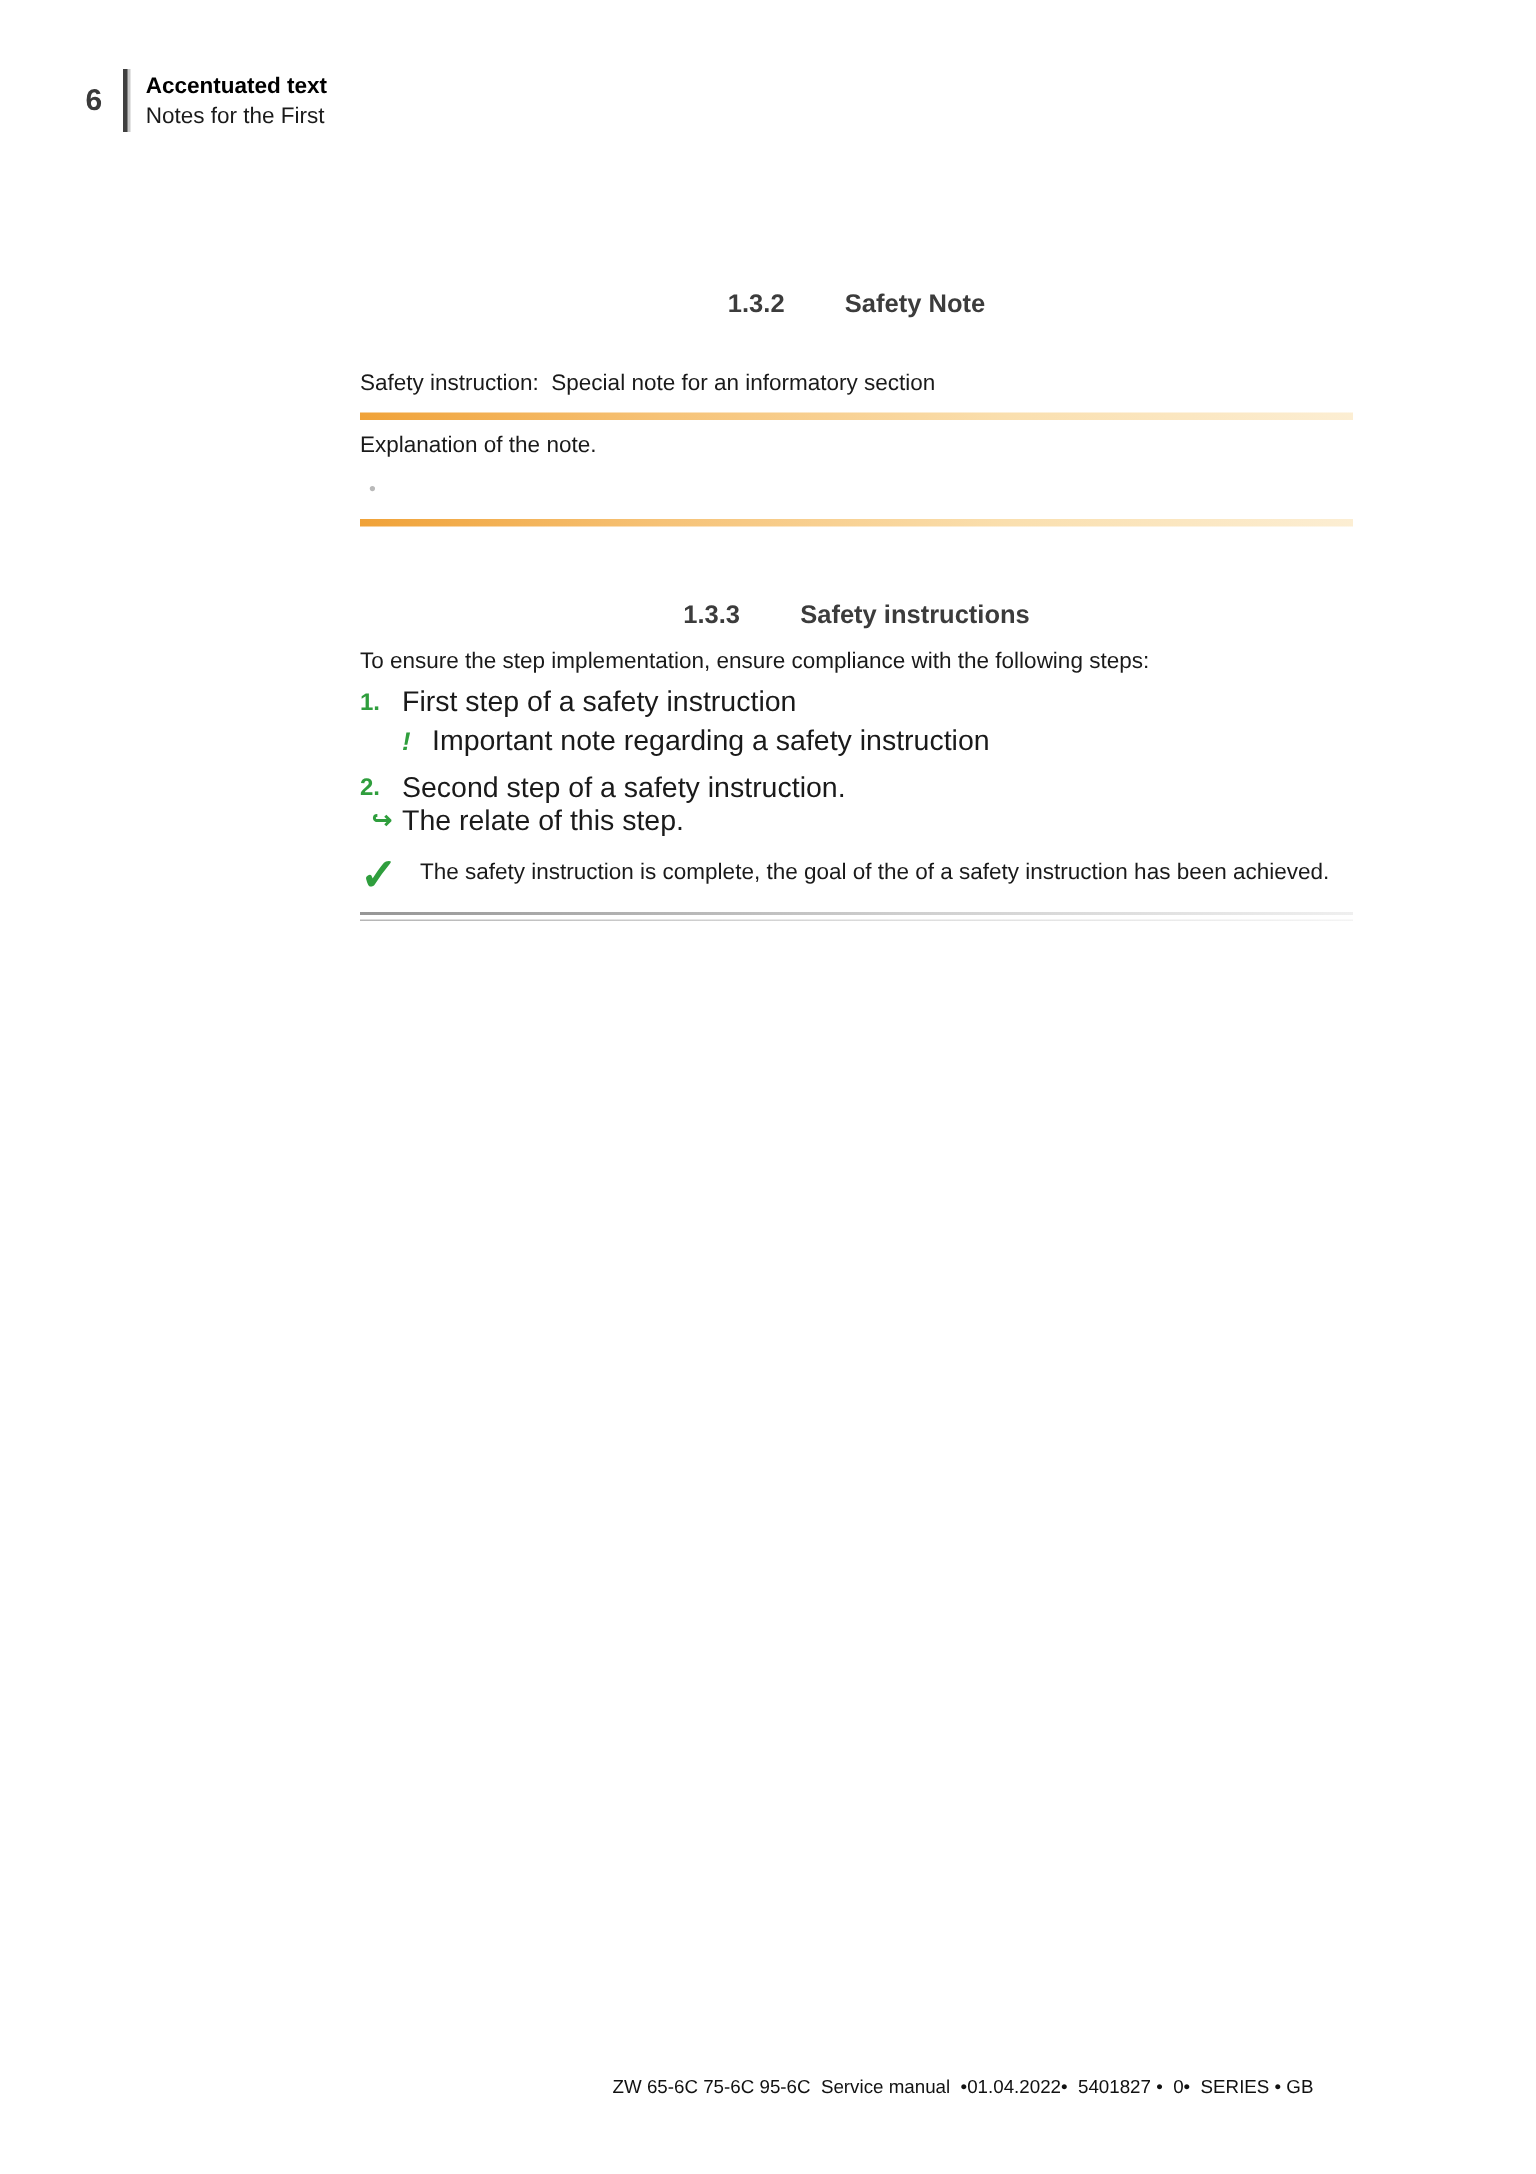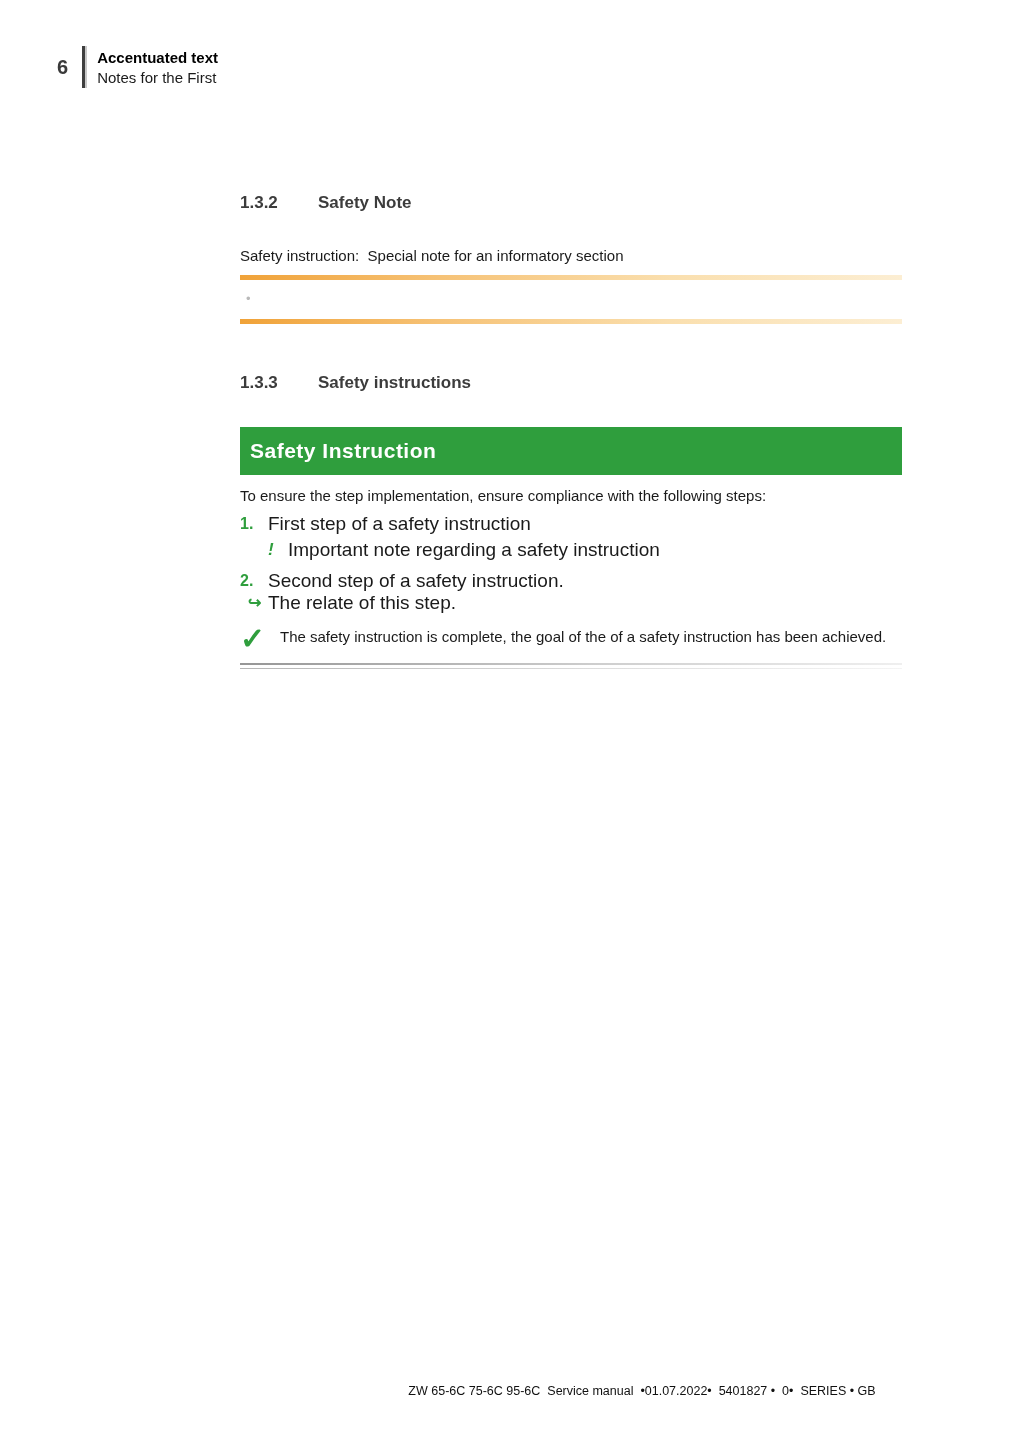--- a/index.html
+++ b/index.html
@@ -30,20 +30,21 @@
   .header-title { font-weight: bold; color: #000000; }
   .header-subtitle { color: #1a1a1a; }
 
   
   .main { position: absolute; left: 240px; top: 0; width: 662px; }
 
   .sec-heading {
     display: flex;
     font-size: 17px; font-weight: bold; color: var(--heading, #3c3c3c);
     line-height: 20px;
+    justify-content: center;
   }
   .sec-num { width: 78px; flex: 0 0 78px; }
 
   .body-text { font-size: 15px; line-height: 20px; color: #1a1a1a; }
 
   .heading-1 { margin-top: 193px; }
   .intro-1  { margin-top: 33px; }
 
   .orange-rule {
     height: 5px; margin-top: 9px;
@@ -130,35 +131,33 @@
 
   <div class="sec-heading heading-1">
     <span class="sec-num">1.3.2</span>
     <span class="sec-title">Safety Note</span>
   </div>
 
   <p class="body-text intro-1 pre">Safety instruction:  Special note for an informatory section</p>
 
   <div class="orange-rule"></div>
 
+  <p class="body-text explanation">Explanation of the note.</p>
 
   <div class="bullet-row">
     <span class="bullet-dot">•</span>
   </div>
 
   <div class="orange-rule orange-rule-2"></div>
 
   <div class="sec-heading heading-2">
     <span class="sec-num">1.3.3</span>
     <span class="sec-title">Safety instructions</span>
   </div>
 
-  <div class="green-banner">
-    <span>Safety Instruction</span>
-  </div>
 
   <p class="body-text intro-2">To ensure the step implementation, ensure compliance with the following steps:</p>
 
   <div class="step-row">
     <span class="step-num">1.</span>
     <span class="step-text">First step of a safety instruction</span>
   </div>
   <div class="note-row">
     <span class="note-mark">!</span>
     <span class="step-text">Important note regarding a safety instruction</span>
@@ -178,13 +177,13 @@
     <span class="check-text">The safety instruction is complete, the goal of the of a safety instruction has been achieved.</span>
   </div>
 
   <div class="double-rule">
     <div class="rule-line"></div>
     <div class="rule-line"></div>
   </div>
 
 </div>
 
-<div class="page-footer pre">ZW 65-6C 75-6C 95-6C  Service manual  •01.07.2022•  5401827 •  0•  SERIES • GB</div>
+<div class="page-footer pre">ZW 65-6C 75-6C 95-6C  Service manual  •01.04.2022•  5401827 •  0•  SERIES • GB</div>
 
 </body></html>

